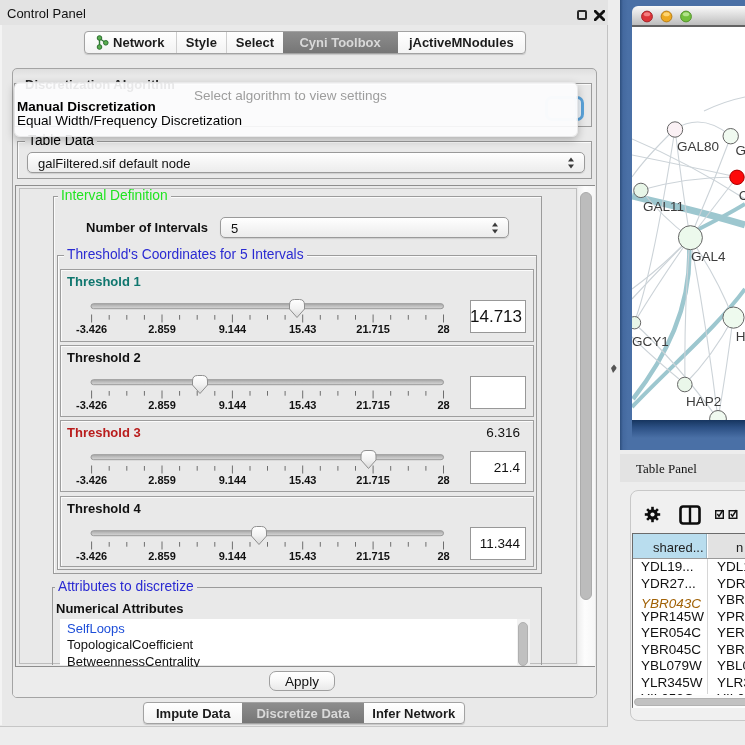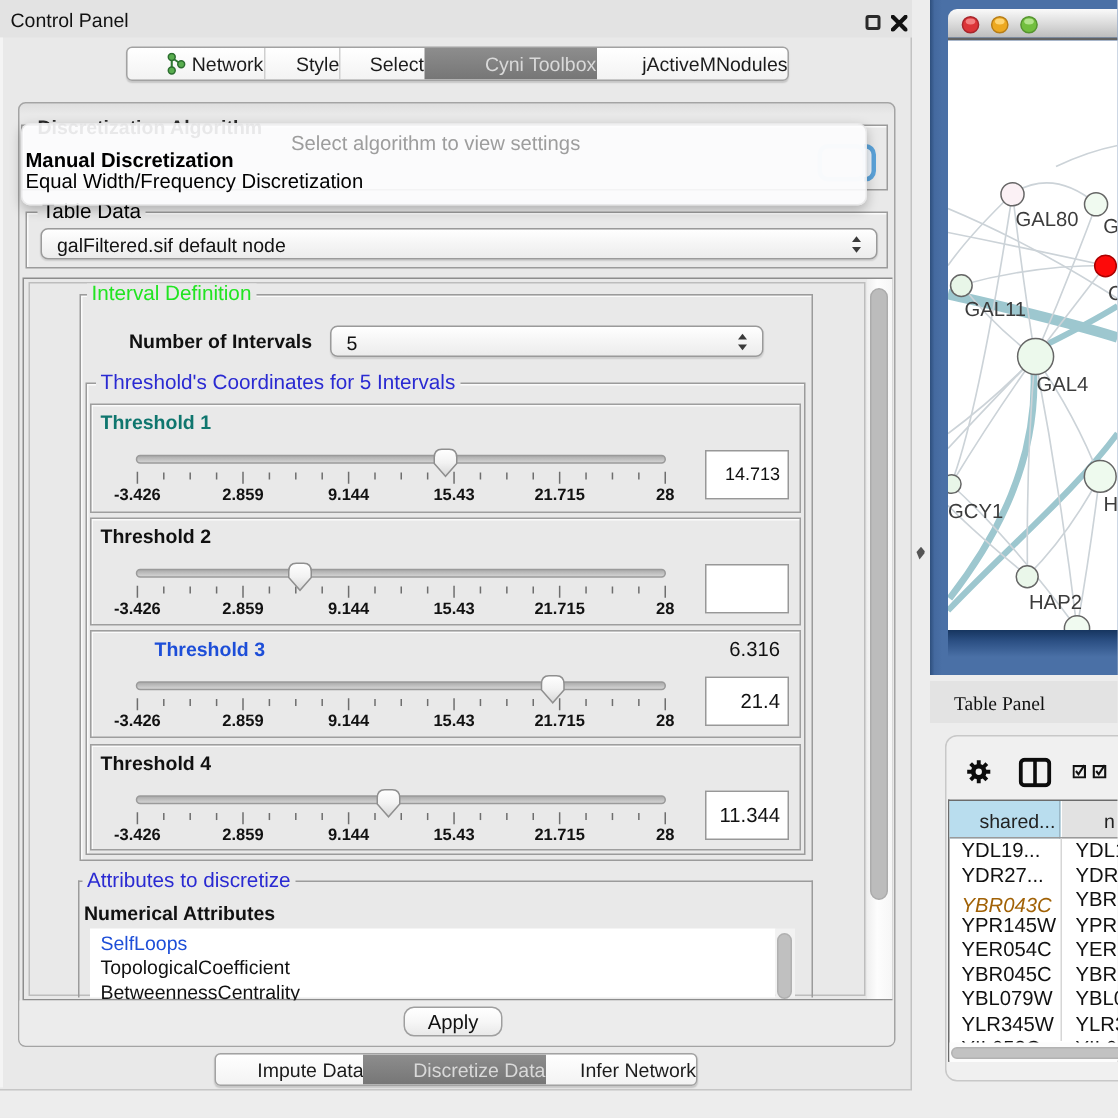--- a/index.html
+++ b/index.html
@@ -7,22 +7,22 @@
 *{box-sizing:border-box;}
 .abs{position:absolute;}
 .t13{font-size:13px;color:#111;}
 .grpline{position:absolute;border:1px solid #9b9b9b;box-shadow:inset 1px 1px 0 #fbfbfb;}
 .grplabel{position:absolute;background:#e9e9e9;padding:0 3px;font-size:13.8px;line-height:14px;}
 .combo{position:absolute;border:1px solid #9a9a9a;border-radius:5px;
 background:linear-gradient(#ffffff,#f6f6f6 45%,#ececec);box-shadow:0 1px 1px rgba(0,0,0,0.12);}
 .combo .ctext{position:absolute;left:10px;top:3px;font-size:13px;color:#111;}
 .tabbar{position:absolute;display:flex;border:1px solid #a2a2a2;border-radius:4px;overflow:hidden;
 background:linear-gradient(#ffffff,#f3f3f3);box-shadow:0 1px 1px rgba(0,0,0,0.15);}
-.tabseg{height:100%;display:flex;align-items:center;justify-content:flex-end;
-font-size:13px;font-weight:normal;color:#1c1c1c;border-right:1px solid #cfcfcf;}
+.tabseg{height:100%;display:flex;align-items:center;justify-content:center;
+font-size:13px;font-weight:bold;color:#1c1c1c;border-right:1px solid #cfcfcf;}
 .tabseg:last-child{border-right:none;}
 .tabseg.dark{background:linear-gradient(#8d8d8d,#767676);color:#d9d9d9;border-right:none;}
 .tabseg.predark{border-right:none;}
 </style>
 </head>
 <body>
 
 <div class="abs" id="cp" style="left:0;top:0;width:608px;height:727px;background:#e9e9e9;border-right:1px solid #c2c2c2;border-bottom:1px solid #c6c6c6;">
   <div class="abs" style="left:0;top:0;width:608px;height:25px;background:#e3e3e3;"></div>
   <div class="abs" style="left:0;top:25px;width:2px;height:700px;background:#f4f4f4;"></div>
@@ -134,21 +134,21 @@
         <path d="M249.5 14 L249.5 10 Q249.5 4.5 254.5 4.5 L259.5 4.5 Q264.5 4.5 264.5 10 L264.5 14 L257 22.5 L249.5 14 Z" fill="url(#thg269)" stroke="#8f8f8f" stroke-width="1"></path>
         <defs>
           <linearGradient id="thg269" x1="0" y1="0" x2="0" y2="1">
             <stop offset="0" stop-color="#ffffff"></stop>
             <stop offset="0.5" stop-color="#f2f2f2"></stop>
             <stop offset="1" stop-color="#d8d8d8"></stop>
           </linearGradient>
         </defs>
       </svg>
       <div class="abs" style="left:470px;top:300px;width:56px;height:33px;background:#fff;border:1px solid #989898;"></div>
-      <div class="abs" style="left:470px;top:300px;width:50px;height:33px;font-size:12px;color:#111;text-align:right;line-height:33px;">14.713</div>
+      <div class="abs" style="left:470px;top:300px;width:50px;height:33px;font-size:17px;color:#111;text-align:right;line-height:33px;">14.713</div>
       <div class="abs" style="left:60px;top:345px;width:474px;height:72px;border:1px solid #9e9e9e;box-shadow:inset 1px 1px 0 #fbfbfb;"></div>
       <div class="abs" style="left:67px;top:350px;font-size:13px;font-weight:bold;color:#111;">Threshold 2</div>
       <svg class="abs" style="left:40px;top:371px;" width="440" height="42" viewBox="0 0 440 42">
         <rect x="51" y="8.7" width="352.5" height="5" rx="2.5" fill="url(#trk345)" stroke="#9a9a9a" stroke-width="1"></rect>
         <defs>
           <linearGradient id="trk345" x1="0" y1="0" x2="0" y2="1">
             <stop offset="0" stop-color="#a8a8a8"></stop>
             <stop offset="1" stop-color="#d8d8d8"></stop>
           </linearGradient>
         </defs>
@@ -184,21 +184,21 @@
           <linearGradient id="thg345" x1="0" y1="0" x2="0" y2="1">
             <stop offset="0" stop-color="#ffffff"></stop>
             <stop offset="0.5" stop-color="#f2f2f2"></stop>
             <stop offset="1" stop-color="#d8d8d8"></stop>
           </linearGradient>
         </defs>
       </svg>
       <div class="abs" style="left:470px;top:376px;width:56px;height:33px;background:#fff;border:1px solid #989898;"></div>
       <div class="abs" style="left:470px;top:376px;width:50px;height:33px;font-size:13.5px;color:#111;text-align:right;line-height:33px;margin-top:40px;">6.316</div>
       <div class="abs" style="left:60px;top:420px;width:474px;height:72px;border:1px solid #9e9e9e;box-shadow:inset 1px 1px 0 #fbfbfb;"></div>
-      <div class="abs" style="left:67px;top:425px;font-size:13px;font-weight:bold;color:#1d4ed8;margin-left:36px;">Threshold 3</div>
+      <div class="abs" style="left:67px;top:425px;font-size:13px;font-weight:bold;color:#b91c1c;">Threshold 3</div>
       <svg class="abs" style="left:40px;top:446px;" width="440" height="42" viewBox="0 0 440 42">
         <rect x="51" y="8.7" width="352.5" height="5" rx="2.5" fill="url(#trk420)" stroke="#9a9a9a" stroke-width="1"></rect>
         <defs>
           <linearGradient id="trk420" x1="0" y1="0" x2="0" y2="1">
             <stop offset="0" stop-color="#a8a8a8"></stop>
             <stop offset="1" stop-color="#d8d8d8"></stop>
           </linearGradient>
         </defs>
         <line x1="51.6" y1="19.5" x2="51.6" y2="27.5" stroke="#6e6e6e" stroke-width="1"></line>
         <line x1="69.2" y1="20" x2="69.2" y2="24.7" stroke="#6e6e6e" stroke-width="1"></line>

